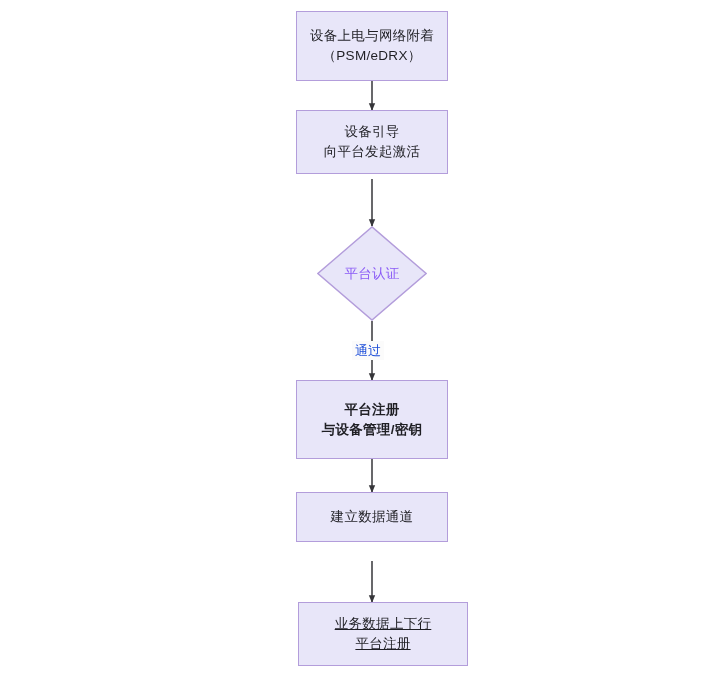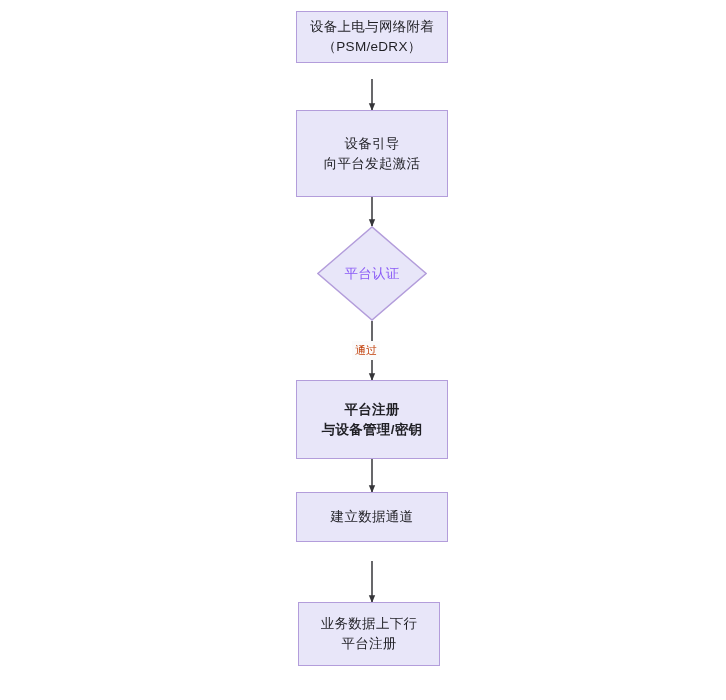--- a/index.html
+++ b/index.html
@@ -59,22 +59,22 @@
     font-size: 13.5px;
     line-height: 20px;
     color: #8b5cf6;
     text-align: center;
     letter-spacing: 0.3px;
     white-space: nowrap;
   }
   .edge-label {
     position: absolute;
     background: #fbfbfb;
-    color: #c2410c;
-    font-size: 11px;
+    color: #1d4ed8;
+    font-size: 13px;
     line-height: 17px;
     padding: 1px 3px;
     white-space: nowrap;
     z-index: 3;
   }
 </style>
 </head>
 <body>
 
 <svg id="flow-canvas" xmlns="http://www.w3.org/2000/svg" viewBox="0 0 726 700">
@@ -88,26 +88,26 @@
 
   <line x1="372" y1="179" x2="372" y2="226" stroke="#36363a" stroke-width="1.5" marker-end="url(#arrowhead)"></line>
 
   <line x1="372" y1="321" x2="372" y2="380" stroke="#36363a" stroke-width="1.5" marker-end="url(#arrowhead)"></line>
 
   <line x1="372" y1="459" x2="372" y2="492" stroke="#36363a" stroke-width="1.5" marker-end="url(#arrowhead)"></line>
 
   <line x1="372" y1="561" x2="372" y2="602" stroke="#36363a" stroke-width="1.5" marker-end="url(#arrowhead)"></line>
 </svg>
 
-<div class="node" style="left:296px; top:11px; width:152px; height:52px;">
+<div class="node" style="left:296px; top:11px; width:152px; height:70px;">
   <span class="node-line">设备上电与网络附着</span>
   <span class="node-line">（PSM/eDRX）</span>
 </div>
 
-<div class="node" style="left:296px; top:110px; width:152px; height:87px;">
+<div class="node" style="left:296px; top:110px; width:152px; height:64px;">
   <span class="node-line">设备引导</span>
   <span class="node-line">向平台发起激活</span>
 </div>
 
 <div class="diamond-wrap" style="left:317px; top:226px; width:110px; height:95px;">
   <svg class="diamond-shape" viewBox="0 0 110 95" preserveAspectRatio="none" xmlns="http://www.w3.org/2000/svg">
     <polygon points="55,0.9 109.1,47.5 55,94.1 0.9,47.5" fill="#e8e6f9" stroke="#b39ddb" stroke-width="1.4"></polygon>
   </svg>
   <span class="diamond-label">平台认证</span>
 </div>
@@ -116,16 +116,16 @@
 
 <div class="node" style="left:296px; top:380px; width:152px; height:79px;font-weight:bold;">
   <span class="node-line">平台注册</span>
   <span class="node-line">与设备管理/密钥</span>
 </div>
 
 <div class="node" style="left:296px; top:492px; width:152px; height:50px;">
   <span class="node-line">建立数据通道</span>
 </div>
 
-<div class="node" style="left:298px; top:602px; width:142px; height:64px;">
+<div class="node" style="left:298px; top:602px; width:170px; height:64px;text-decoration:underline;">
   <span class="node-line">业务数据上下行</span>
   <span class="node-line">平台注册</span>
 </div>
 
 </body></html>

